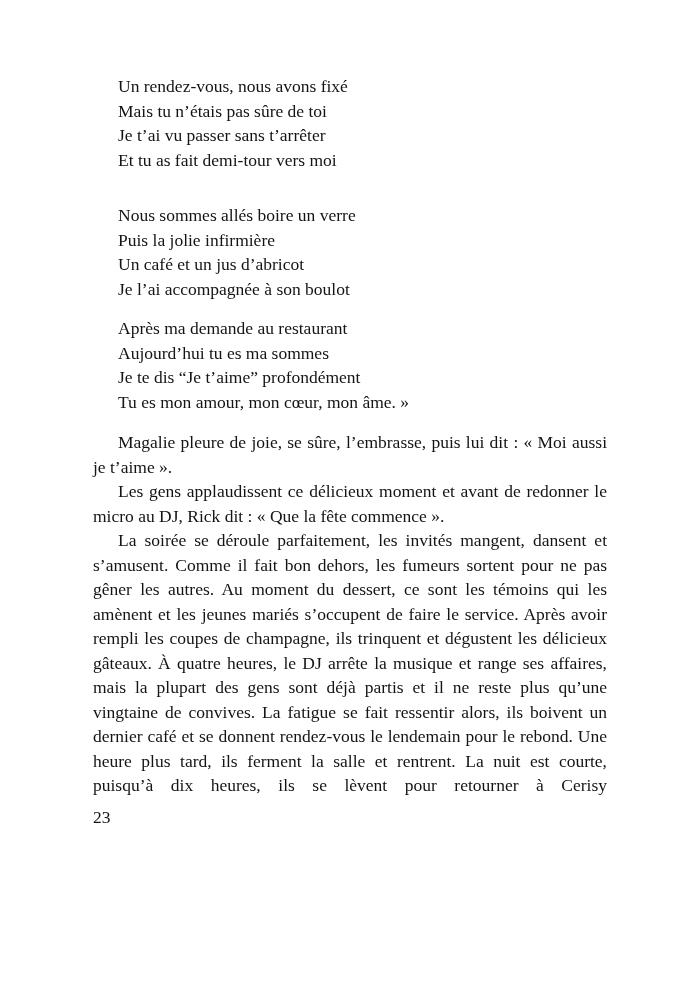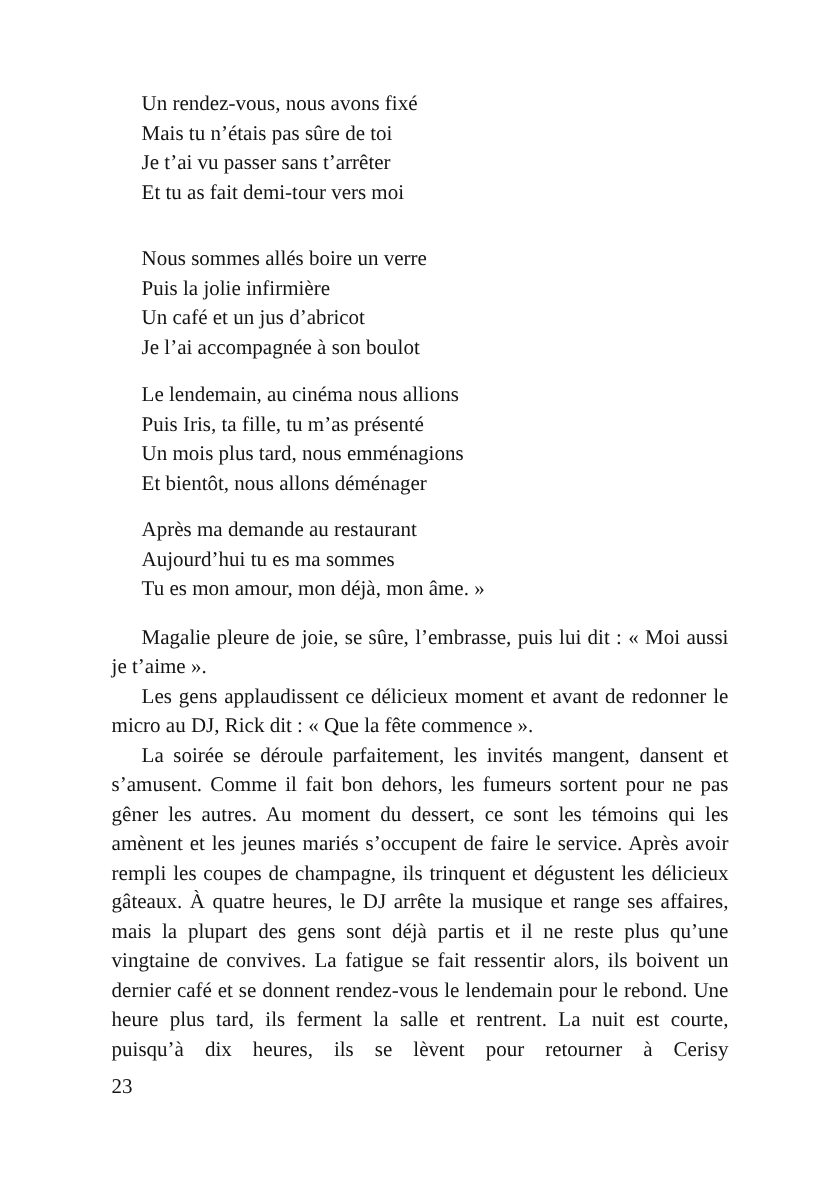--- a/index.html
+++ b/index.html
@@ -62,31 +62,26 @@
       <div class="poem-line">Et tu as fait demi-tour vers moi</div>
     </div>
 
     <div class="stanza">
       <div class="poem-line">Nous sommes allés boire un verre</div>
       <div class="poem-line">Puis la jolie infirmière</div>
       <div class="poem-line">Un café et un jus d’abricot</div>
       <div class="poem-line">Je l’ai accompagnée à son boulot</div>
     </div>
 
-    <div class="stanza">
-      <div class="poem-line">Le lendemain, au cinéma nous allions</div>
-      <div class="poem-line">Puis Iris, ta fille, tu m’as présenté</div>
-      <div class="poem-line">Un mois plus tard, nous emménagions</div>
-      <div class="poem-line">Et bientôt, nous allons déménager</div>
-    </div>
 
     <div class="stanza">
       <div class="poem-line">Après ma demande au restaurant</div>
       <div class="poem-line">Aujourd’hui tu es ma sommes</div>
-      <div class="poem-line">Tu es mon amour, mon déjà, mon âme. »</div>
+      <div class="poem-line">Je te dis “Je t’aime” profondément</div>
+      <div class="poem-line">Tu es mon amour, mon cœur, mon âme. »</div>
     </div>
 
   </div>
 
   <div class="prose">
     <p>Magalie pleure de joie, se sûre, l’embrasse, puis lui dit : « Moi aussi je t’aime ».</p>
     <p>Les gens applaudissent ce délicieux moment et avant de redonner le micro au DJ, Rick dit : « Que la fête commence ».</p>
     <p class="page-break-cut">La soirée se déroule parfaitement, les invités mangent, dansent et s’amusent. Comme il fait bon dehors, les fumeurs sortent pour ne pas gêner les autres. Au moment du dessert, ce sont les témoins qui les amènent et les jeunes mariés s’occupent de faire le service. Après avoir rempli les coupes de champagne, ils trinquent et dégustent les délicieux gâteaux. À quatre heures, le DJ arrête la musique et range ses affaires, mais la plupart des gens sont déjà partis et il ne reste plus qu’une vingtaine de convives. La fatigue se fait ressentir alors, ils boivent un dernier café et se donnent rendez-vous le lendemain pour le rebond. Une heure plus tard, ils ferment la salle et rentrent. La nuit est courte, puisqu’à dix heures, ils se lèvent pour retourner à Cerisy</p>
   </div>
 

